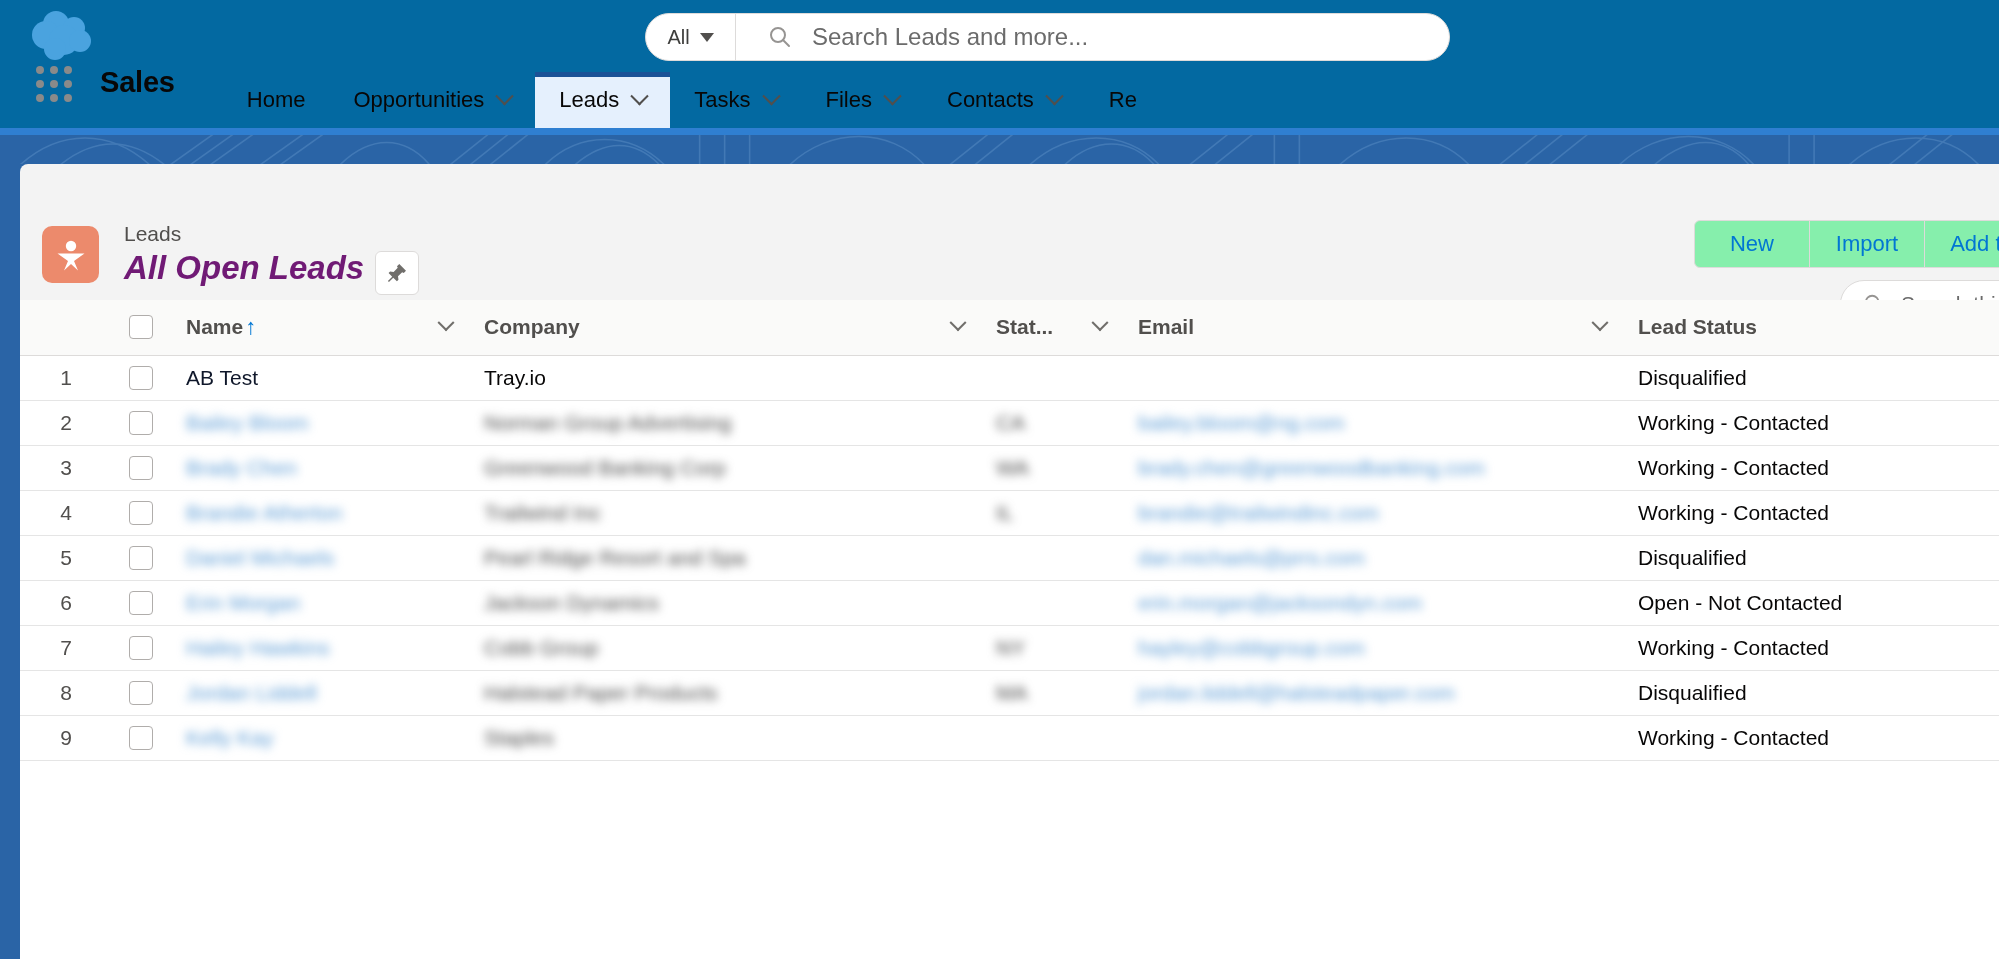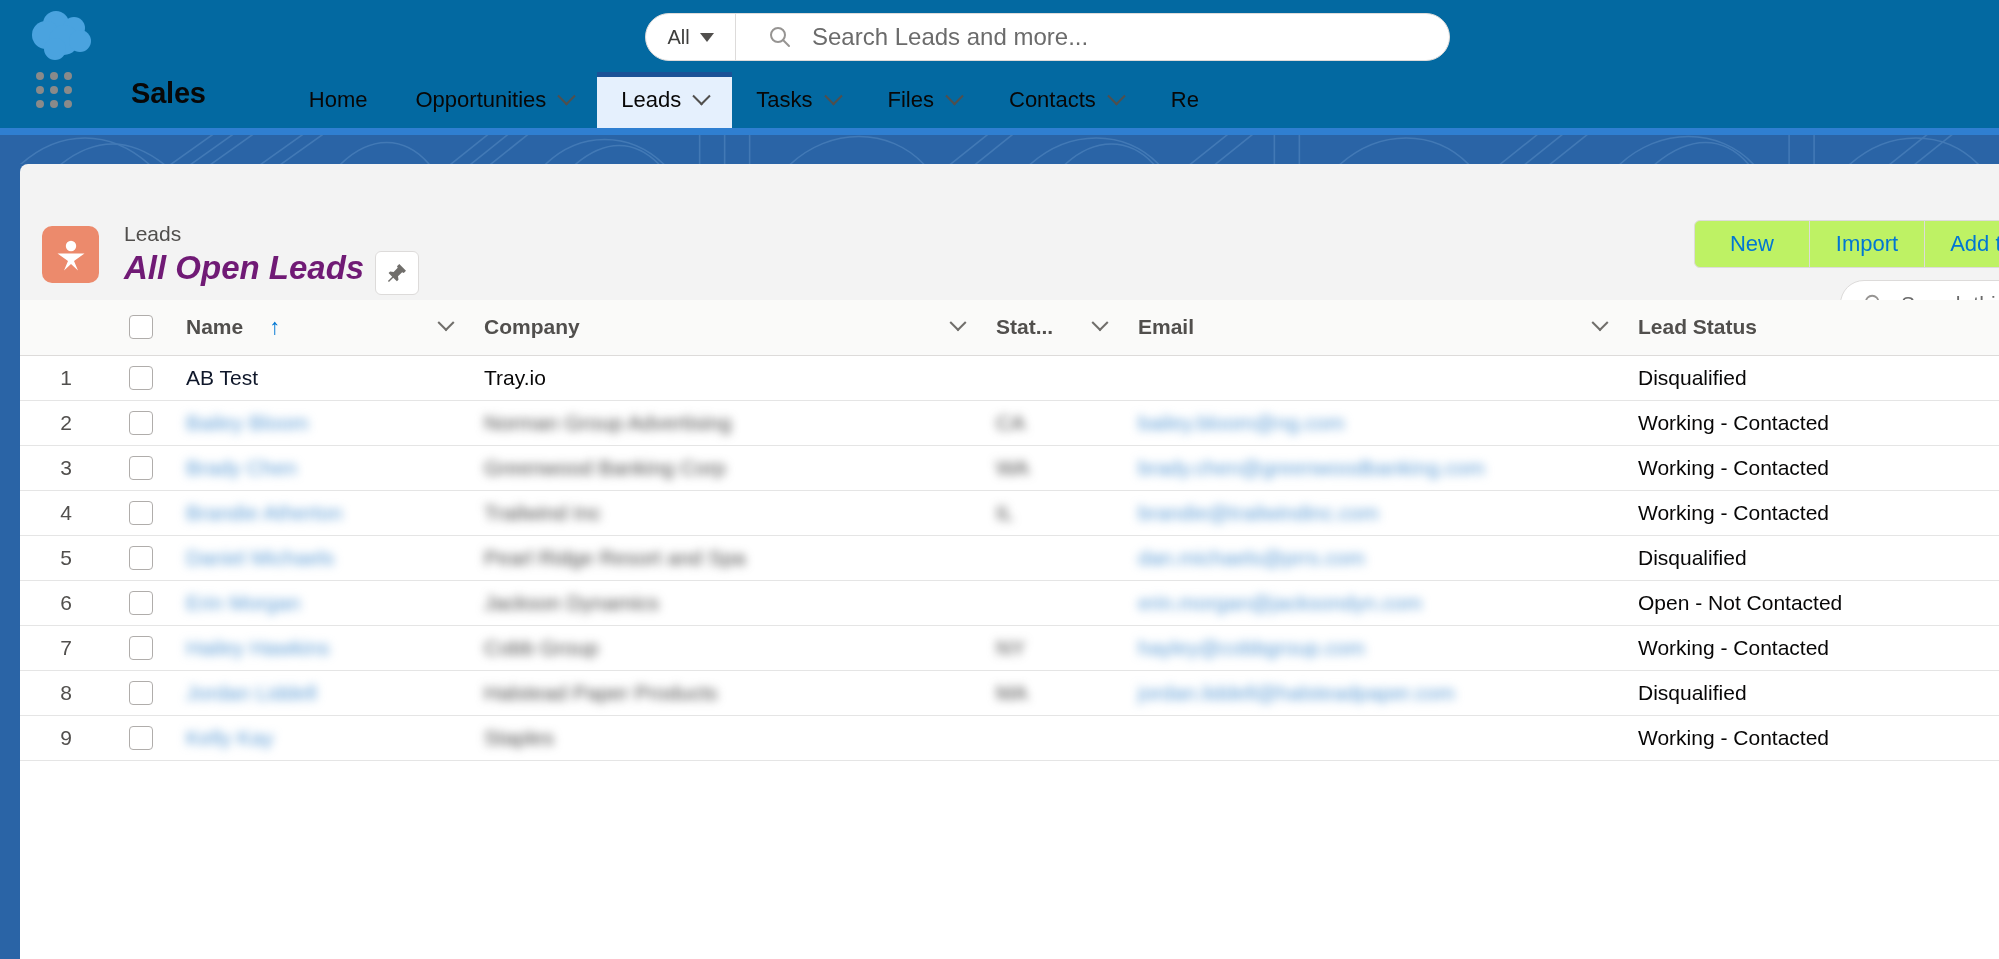--- a/index.html
+++ b/index.html
@@ -38,21 +38,21 @@
     border-right: 7px solid transparent;
     border-top: 9px solid #514f4d;
   }
   .search-icon-g { margin-left: 32px; margin-right: 20px; display: flex; }
   .search-input-text { font-size: 24px; color: #6b6b6b; }
 
   
   .navbar {
     position: absolute; left: 0; top: 66px;
     width: 100%; height: 62px;
-    display: flex; align-items: center; gap: 31px;
+    display: flex; align-items: flex-start;
   }
   .app-launcher {
     margin-left: 36px; margin-bottom: 14px;
     display: grid; grid-template-columns: repeat(3, 8px);
     grid-template-rows: repeat(3, 8px); gap: 6px;
   }
   .app-launcher span { width: 8px; height: 8px; border-radius: 50%; background: #8a8a8a; }
   .app-name {
     margin-left: 28px; margin-bottom: 8px;
     font-size: 29px; font-weight: 700; color: #080707; letter-spacing: -0.2px;
@@ -132,21 +132,21 @@
     position: absolute; left: 42px; top: 158px;
     font-size: 21px; color: #3e3e3c; white-space: nowrap;
   }
 
   .actions {
     position: absolute; right: 0px; top: 56px;
     display: flex; align-items: stretch;
   }
   .btn {
     height: 48px; min-width: 116px; padding: 0 24px;
-    background: #bef264; border: 1px solid #dddbda;
+    background: #86efac; border: 1px solid #dddbda;
     display: flex; align-items: center; justify-content: center;
     font-size: 22px; color: #0176d3;
     margin-left: -1px;
   }
   .btn:first-child { border-radius: 6px 0 0 6px; }
 
   .list-search {
     position: absolute; right: -120px; top: 116px;
     width: 320px; height: 48px;
     border: 1px solid #dddbda; border-radius: 24px; background: #fff;
@@ -157,21 +157,21 @@
   
   .table-wrap { position: absolute; left: 0; top: 136px; right: 0; bottom: 0; background: #fff; }
   table { width: 2020px; border-collapse: collapse; table-layout: fixed; }
   thead tr { height: 55px; background: #fafaf9; }
   th {
     text-align: left; font-size: 21px; font-weight: 700; color: #514f4d;
     border-bottom: 1px solid #dddbda;
     padding: 0; vertical-align: middle;
   }
   .th-inner { display: flex; align-items: center; justify-content: space-between; padding: 0 16px; }
-  .th-label { display: flex; align-items: center; gap: 26px; white-space: nowrap; }
+  .th-label { display: flex; align-items: center; gap: 2px; white-space: nowrap; }
   .sort-arrow { color: #0176d3; font-size: 22px; font-weight: 700; }
   .th-chev {
     width: 12px; height: 12px;
     border-right: 2.5px solid #706e6b; border-bottom: 2.5px solid #706e6b;
     transform: rotate(45deg) translate(-3px,-3px); flex: none;
   }
 
   tbody tr { height: 45px; border-bottom: 1px solid #e5e5e5; }
   td { padding: 0 16px; font-size: 21px; color: #080707; vertical-align: middle; }
   td.num { text-align: center; color: #514f4d; padding: 0; }

